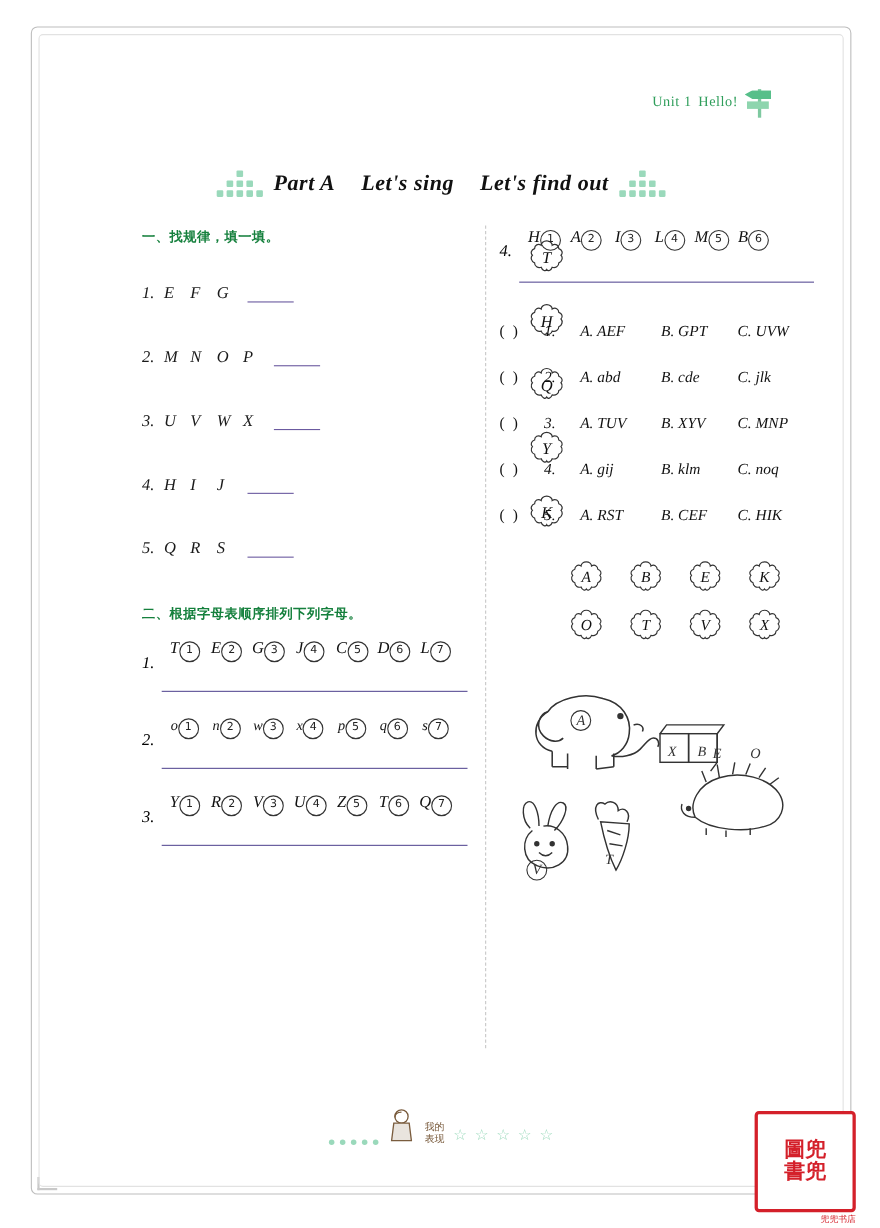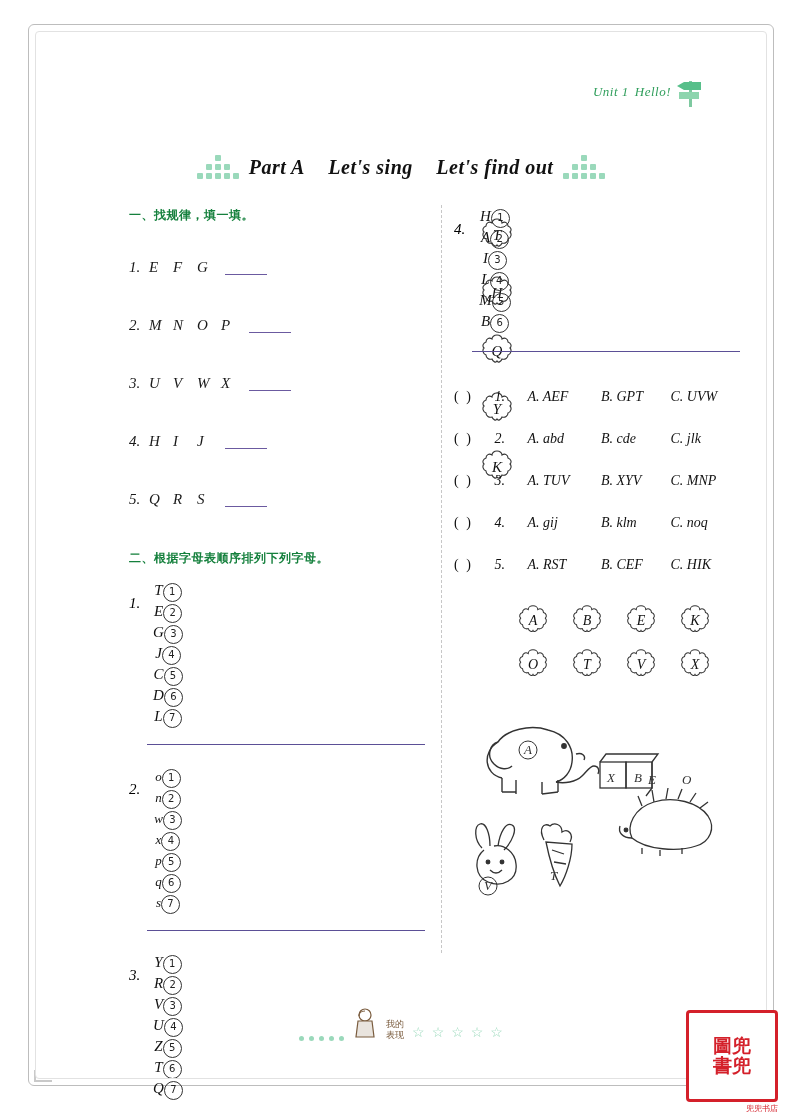--- a/index.html
+++ b/index.html
@@ -23,21 +23,21 @@
     position:absolute;left:6px;top:6px;right:6px;bottom:6px;
     border:1px solid #e2e2e2;border-radius:4px;
   }
   
   .unit-header{
     position:absolute;right:70px;top:52px;
     font-family:"Liberation Serif", serif;
     font-size:13px;color:#2f9e5b;letter-spacing:.5px;
     display:flex;align-items:center;gap:6px;
   }
-  .unit-header .u-label{font-style:italic;}
+  .unit-header .u-label{}
   .signpost{position:relative;width:26px;height:30px;}
   .signpost .post{position:absolute;left:12px;top:4px;width:3px;height:26px;background:#7ec9a0;}
   .signpost .arm1{position:absolute;left:0px;top:5px;width:24px;height:8px;background:#57bf8a;
     clip-path:polygon(0 50%,7px 0,100% 0,100% 100%,7px 100%);}
   .signpost .arm2{position:absolute;left:2px;top:15px;width:20px;height:7px;background:#8ed5ae;
     clip-path:polygon(0 0,100% 0,100% 100%,0 100%);}
 
   
   .title-band{
     position:absolute;left:0;right:0;top:130px;
@@ -91,21 +91,21 @@
   .flower .fl-letter{
     position:absolute;left:0;top:0;width:40px;height:40px;
     display:flex;align-items:center;justify-content:center;
     font-style:italic;font-size:15px;color:#111;
   }
 
   
   .ex2-group{margin-bottom:4px;position:relative;}
   .ex2-line{display:flex;align-items:flex-start;}
   .ex2-num{font-style:italic;font-size:15px;width:20px;padding-top:14px;}
-  .ex2-cells{display:flex;gap:0px;flex-direction:column;}
+  .ex2-cells{display:flex;gap:0px;}
   .cell{width:38px;text-align:center;}
   .cell .ch{font-style:italic;font-size:15px;color:#111;height:18px;}
   .cell .ch.small{font-size:13px;}
   .circ-num{
     display:inline-block;width:17px;height:17px;border:1px solid #333;border-radius:50%;
     font-size:10px;line-height:16px;text-align:center;font-style:normal;
     font-family:"DejaVu Sans", sans-serif;color:#222;
   }
   .answer-rule{
     border-bottom:1.4px solid #5b4f96;

